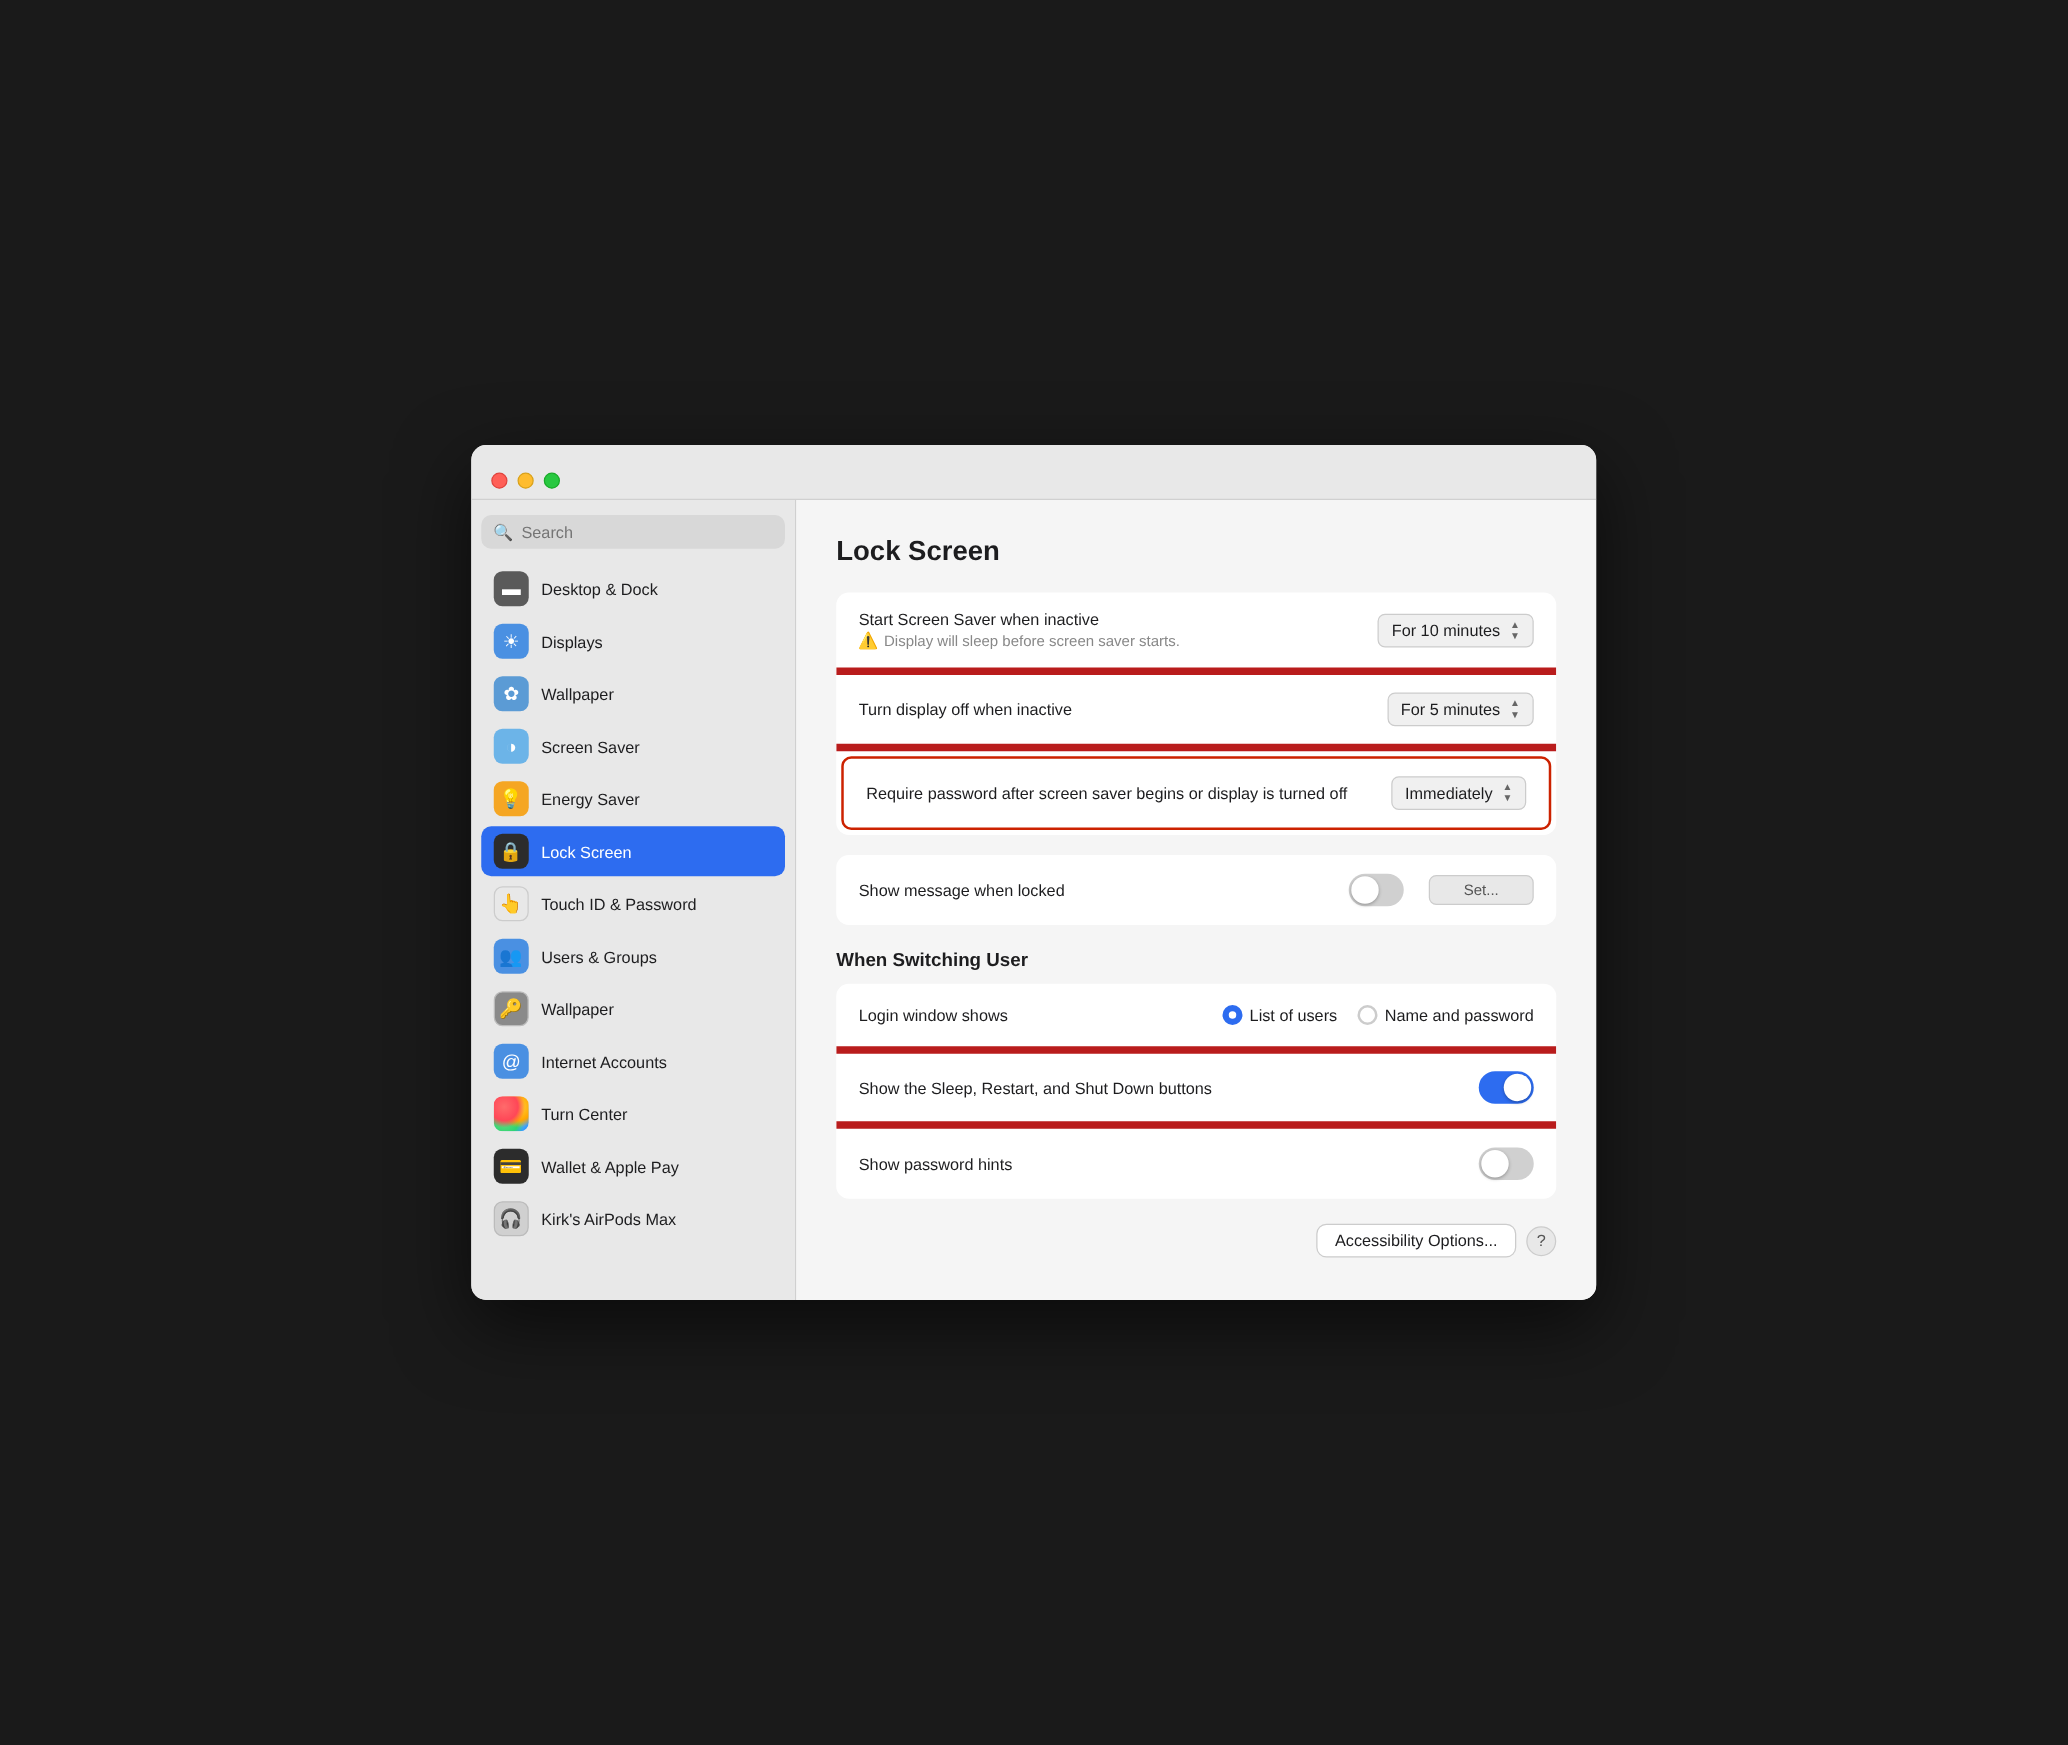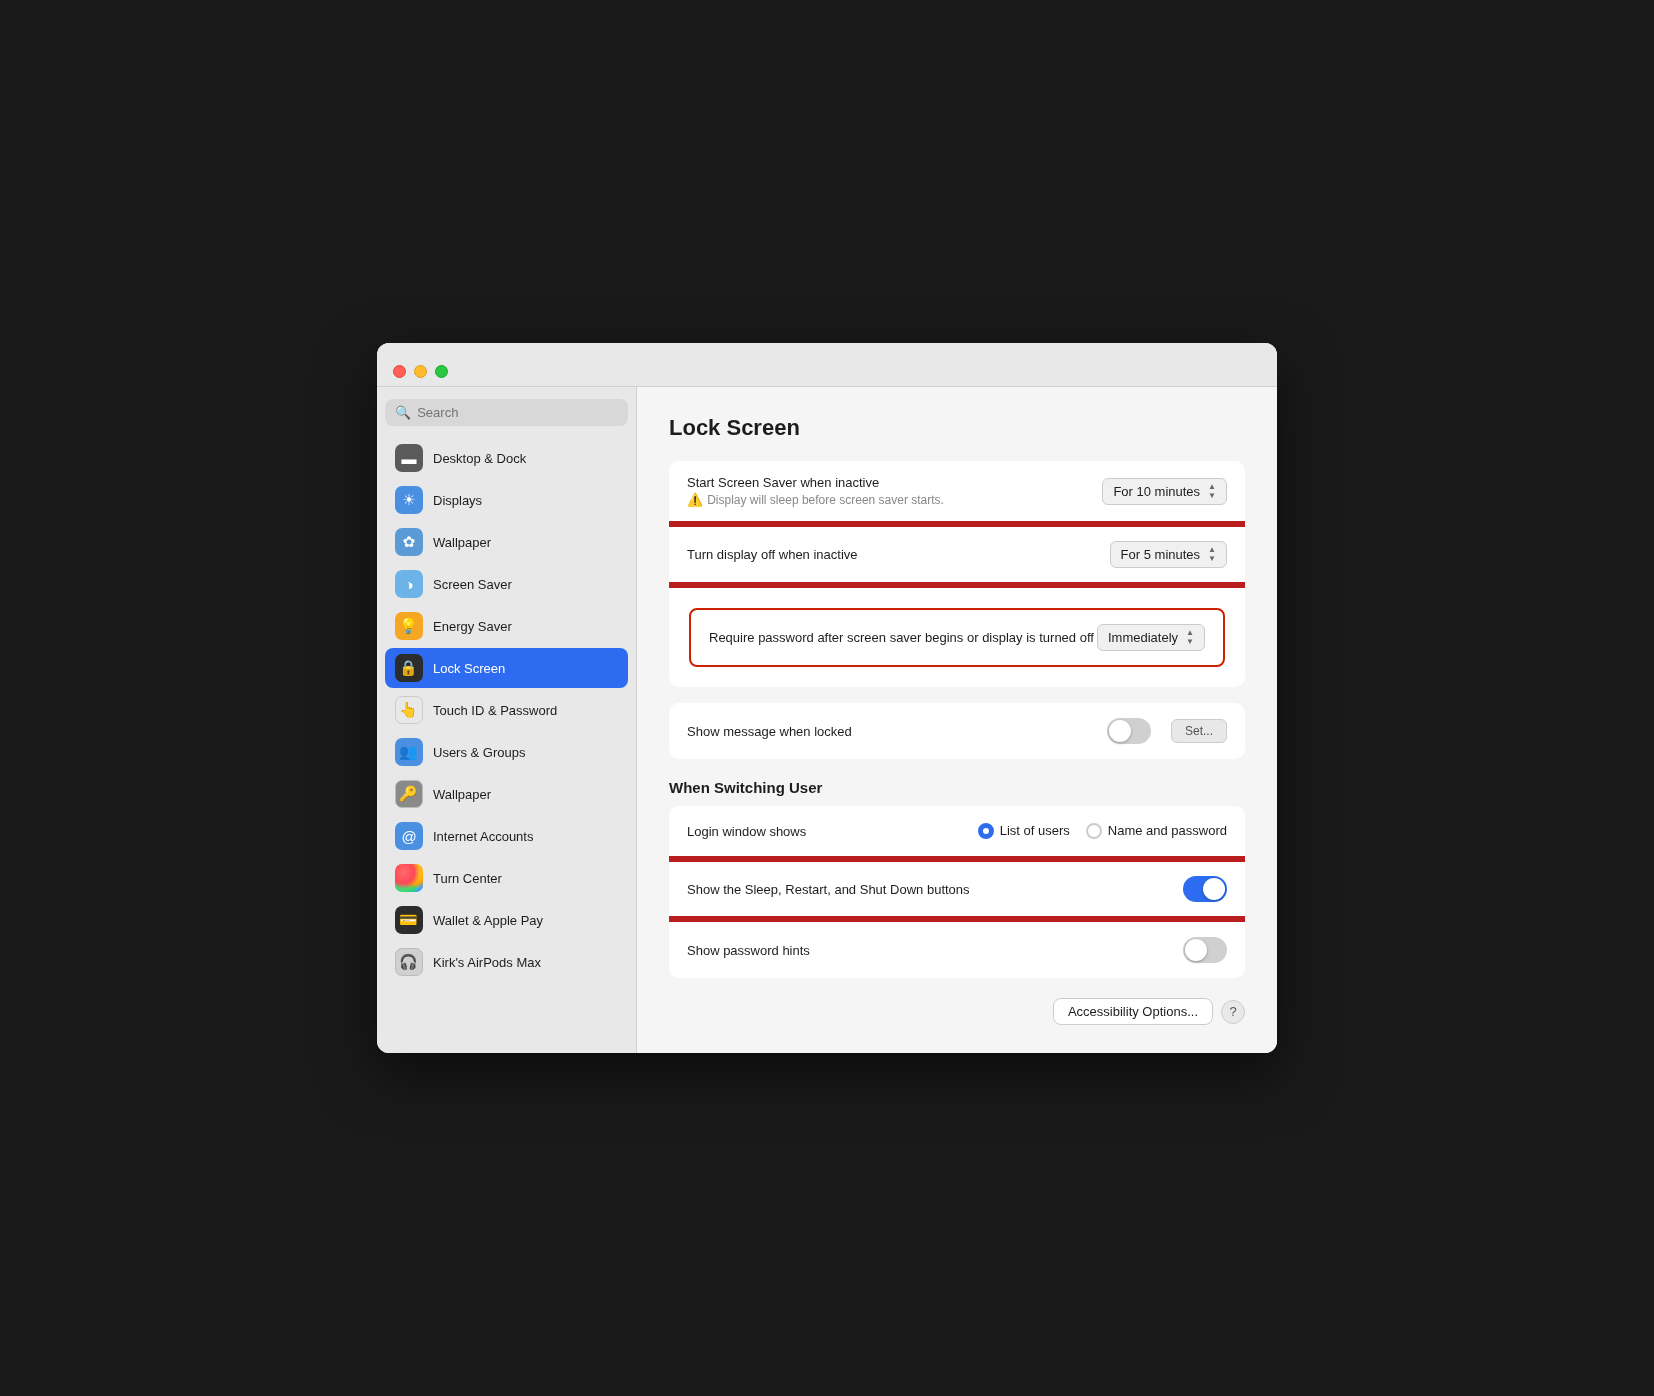--- a/index.html
+++ b/index.html
@@ -134,21 +134,21 @@
       padding: 14px 18px;
       border-bottom: 6px solid #b91c1c;
       min-height: 56px;
     }
     .settings-row:last-child {
       border-bottom: none;
     }
     .settings-row.highlighted {
       border: 2.5px solid #cc2200;
       border-radius: 8px;
-      margin: 20px;
+      margin: 4px;
     }
     .row-label {
       font-size: 13px;
       color: #1d1d1f;
       flex: 1;
     }
     .row-sublabel {
       font-size: 12px;
       color: #888;
       margin-top: 2px;
@@ -207,39 +207,40 @@
       box-shadow: 0 1px 3px rgba(0,0,0,0.3);
       transition: transform 0.2s;
     }
     .toggle.on .toggle-knob {
       transform: translateX(18px);
     }
     .set-button {
       background: #e8e8e8;
       border: 1px solid #ccc;
       border-radius: 6px;
-      padding: 4px 13px;
+      padding: 4px 27px;
       font-size: 12px;
       color: #555;
       cursor: pointer;
       margin-left: 10px;
     }
     .section-header {
       font-size: 15px;
       font-weight: 700;
       color: #1d1d1f;
       margin: 20px 0 10px 0;
     }
     .radio-group {
       display: flex;
       align-items: center;
       gap: 16px;
     }
     .radio-option {
       display: flex;
+      align-items: center;
       gap: 6px;
       font-size: 13px;
       color: #1d1d1f;
       cursor: pointer;
     }
     .radio-circle {
       width: 16px;
       height: 16px;
       border-radius: 50%;
       border: 2px solid #ccc;

